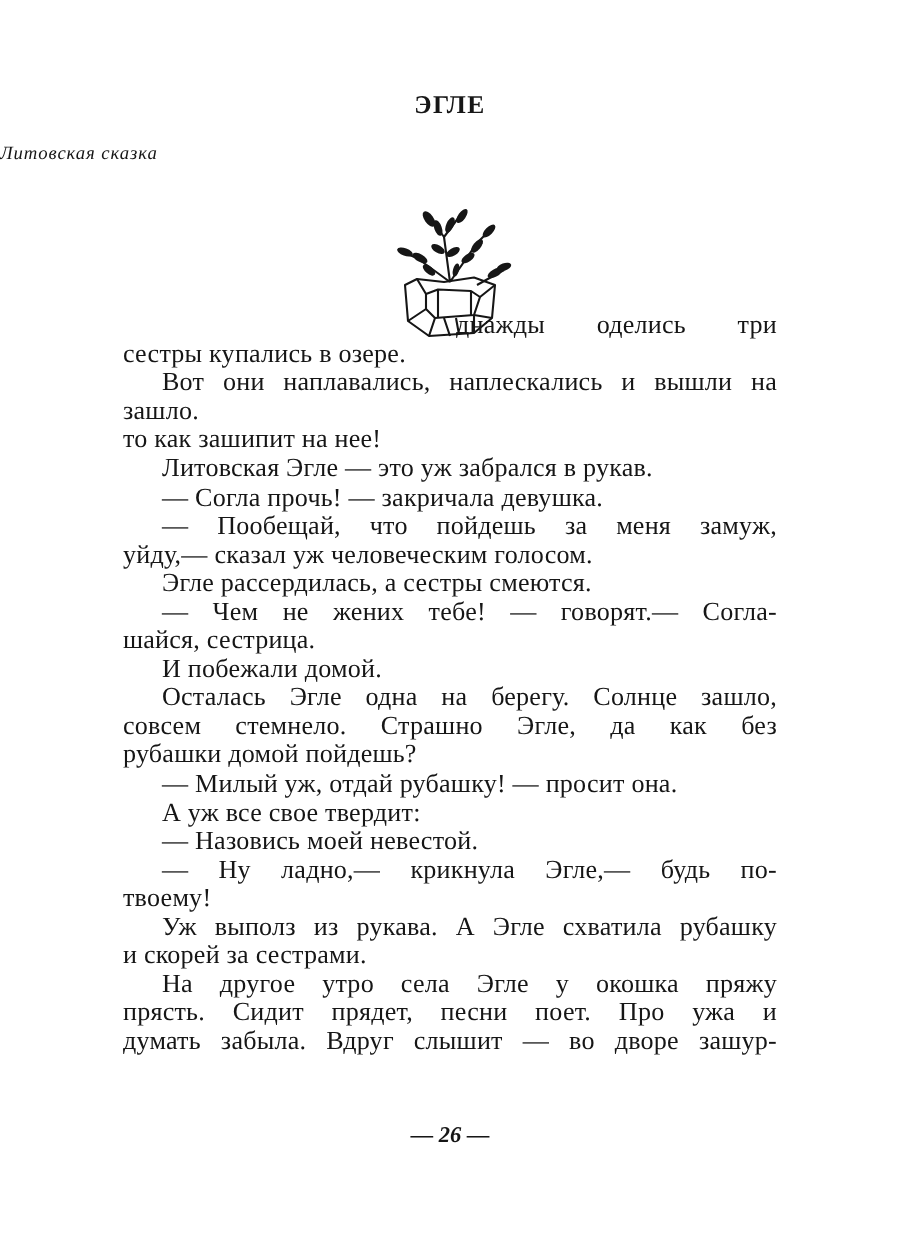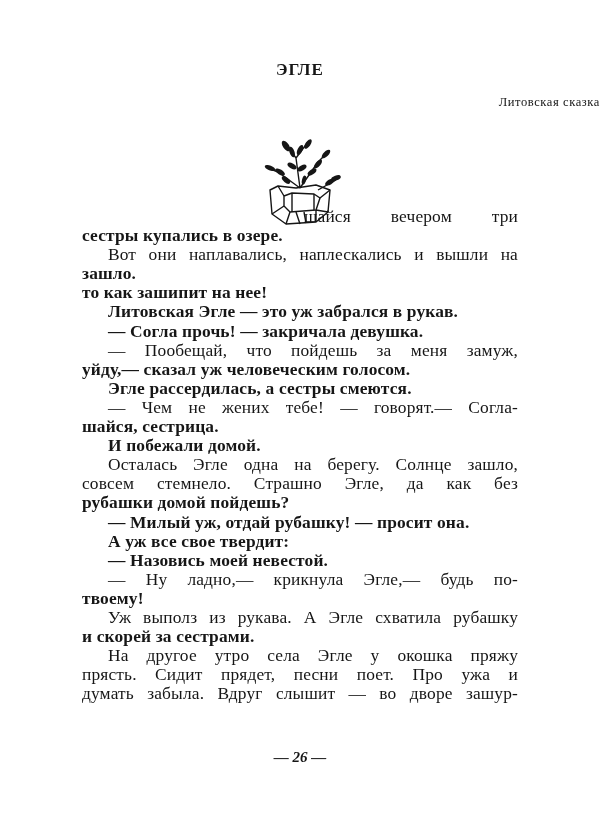--- a/index.html
+++ b/index.html
@@ -1,28 +1,28 @@
 <!DOCTYPE html>
 <html><head>
 <meta charset="utf-8">
 <style>
   html, body { margin: 0; padding: 0; background: #ffffff; }
   body { width: 600px; height: 830px; position: relative; overflow: hidden;
          font-family: "Liberation Serif", "DejaVu Serif", serif; color: #161616; }
   .title { position: absolute; top: 60px; left: 0; width: 600px; text-align: center;
            font-size: 17px; font-weight: bold; letter-spacing: 1px; }
-  .subtitle { position: absolute; top: 95px; left: 0; width: 600px; text-align: right;
-              font-size: 12.5px; letter-spacing: 0.6px; }
+  .subtitle { position: absolute; top: 95px; left: 0; width: 600px; text-align: left;
+              font-size: 12.5px; font-style: italic; letter-spacing: 0.6px; }
   .dropcap { position: absolute; left: 256px; top: 138px; width: 88px; height: 90px; }
   .lines { position: absolute; left: 82px; top: 207px; width: 436px; }
   .line { height: 19.1px; line-height: 19.1px; font-size: 17.4px; white-space: nowrap;
           text-align: justify; text-align-last: justify; letter-spacing: 0.15px; }
   .line.indent { padding-left: 26px; }
   .line.first { padding-left: 222px; }
-  .line.last { text-align-last: left; font-weight: bold; }
+  .line.last { text-align-last: left; }
   .folio { position: absolute; top: 749px; left: 0; width: 600px; text-align: center;
            font-size: 15px; font-style: italic; font-weight: bold; }
 </style>
 </head>
 <body>
 
 <div class="title">ЭГЛЕ</div>
 <div class="subtitle">Литовская сказка</div>
 
 <div class="dropcap">
@@ -49,21 +49,21 @@
       <ellipse cx="14" cy="30" rx="2.5" ry="5.5" transform="rotate(-70 14 30)"></ellipse>
       <ellipse cx="30" cy="42" rx="2.5" ry="5" transform="rotate(-50 30 42)"></ellipse>
       <ellipse cx="74" cy="44" rx="2.5" ry="5.5" transform="rotate(60 74 44)"></ellipse>
       <ellipse cx="80" cy="40" rx="2.5" ry="5" transform="rotate(70 80 40)"></ellipse>
       <ellipse cx="48" cy="42" rx="2" ry="4.5" transform="rotate(15 48 42)"></ellipse>
     </g>
   </svg>
 </div>
 
 <div class="lines">
-  <div class="line first">шайся вечером три</div>
+  <div class="line first">днажды оделись три</div>
   <div class="line last">сестры купались в озере.</div>
   <div class="line indent">Вот они наплавались, наплескались и вышли на</div>
   <div class="line last">зашло.</div>
   <div class="line last">то как зашипит на нее!</div>
   <div class="line indent last">Литовская Эгле — это уж забрался в рукав.</div>
   <div class="line indent last">— Согла прочь! — закричала девушка.</div>
   <div class="line indent">— Пообещай, что пойдешь за меня замуж,</div>
   <div class="line last">уйду,— сказал уж человеческим голосом.</div>
   <div class="line indent last">Эгле рассердилась, а сестры смеются.</div>
   <div class="line indent">— Чем не жених тебе! — говорят.— Согла-</div>

